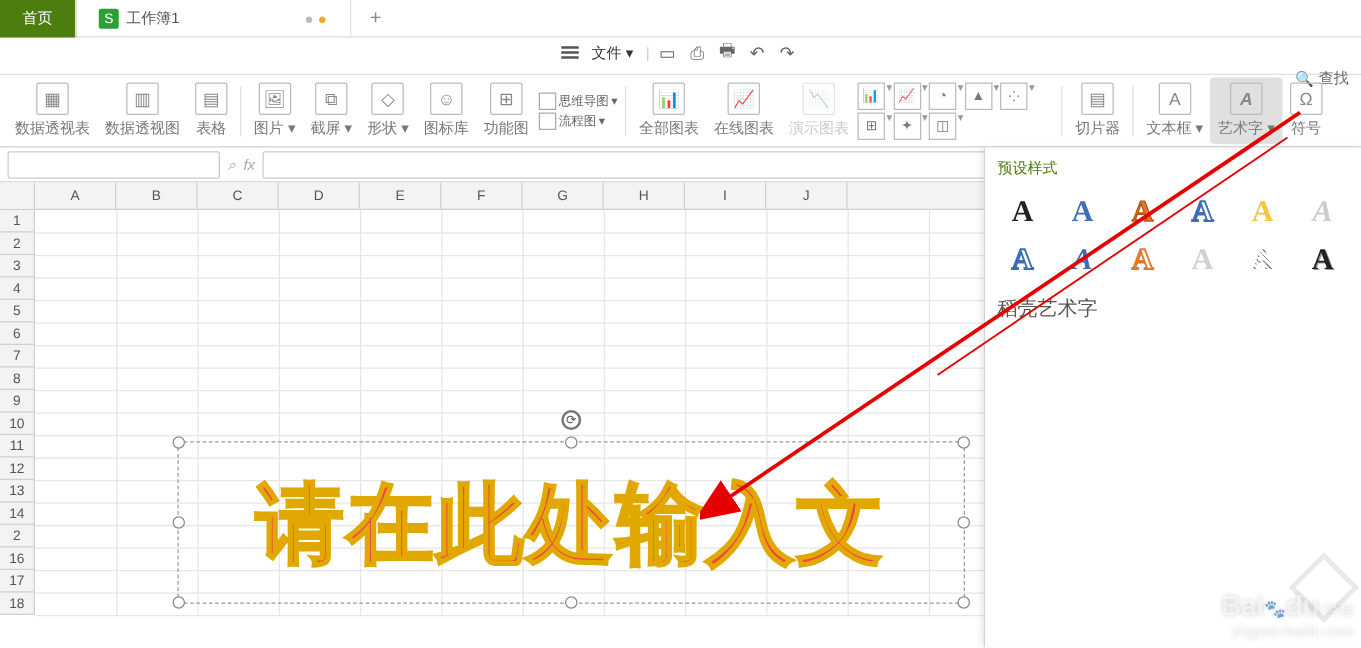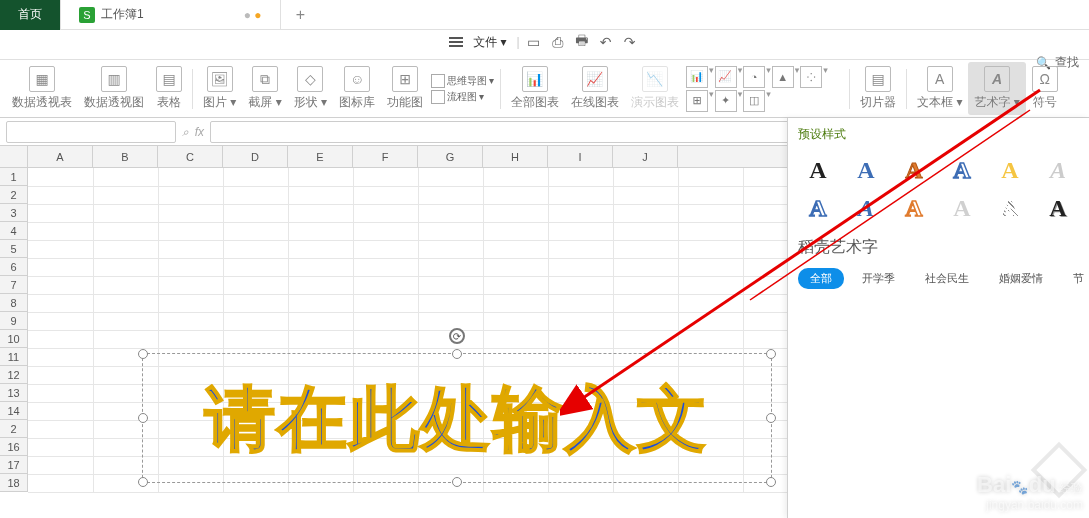--- a/index.html
+++ b/index.html
@@ -1,21 +1,21 @@
 <!DOCTYPE html>
 <html><head>
 <meta charset="utf-8">
 <style>
 * { box-sizing: border-box; margin: 0; padding: 0; font-family: "Microsoft YaHei", sans-serif; }
 body { width: 1089px; height: 518px; background: #fff; overflow: hidden; position: relative; }
 
 
 .tabbar { height: 30px; display: flex; align-items: center; background: #fff; border-bottom: 1px solid #e0e0e0; }
 .tab { height: 30px; display: flex; align-items: center; padding: 0 18px; font-size: 12px; color: #555; border-right: 1px solid #e0e0e0; position: relative; }
-.tab.home { background: #14532d; color: #fff; }
+.tab.home { background: #4d7c0f; color: #fff; }
 .tab.file { }
 .tab .icon { width: 16px; height: 16px; margin-right: 6px; display: inline-flex; align-items: center; justify-content: center; font-size: 11px; color: #fff; background: #2aa135; border-radius: 2px; }
 .tab .dots { margin-left: 100px; color: #bbb; }
 .tab .dot-orange { color: #f5a623; }
 .tab-add { width: 40px; text-align: center; color: #888; font-size: 16px; }
 
 
 .menubar { height: 30px; display: flex; align-items: center; padding: 0 10px; border-bottom: 1px solid #e0e0e0; font-size: 12px; flex-direction: column; }
 .menu-left { display: flex; align-items: center; gap: 4px; }
 .ham { width: 14px; height: 10px; border-top: 2px solid #555; border-bottom: 2px solid #555; position: relative; }
@@ -63,21 +63,21 @@
 .handle { position: absolute; width: 10px; height: 10px; background: #fff; border: 1px solid #888; border-radius: 50%; }
 .h-tl { left: -5px; top: -5px; }
 .h-tm { left: 50%; top: -5px; margin-left: -5px; }
 .h-tr { right: -5px; top: -5px; }
 .h-ml { left: -5px; top: 50%; margin-top: -5px; }
 .h-mr { right: -5px; top: 50%; margin-top: -5px; }
 .h-bl { left: -5px; bottom: -5px; }
 .h-bm { left: 50%; bottom: -5px; margin-left: -5px; }
 .h-br { right: -5px; bottom: -5px; }
 .rotate { position: absolute; left: 50%; top: -26px; margin-left: -8px; width: 16px; height: 16px; border: 2px solid #777; border-radius: 50%; background: #fff; display: flex; align-items: center; justify-content: center; font-size: 10px; color: #555; }
-.arttext { font-size: 70px; font-weight: bold; color: #1d4ed8; -webkit-text-stroke: 2px #e0a800; line-height: 130px; text-align: center; white-space: nowrap; letter-spacing: 2px; overflow: hidden; }
+.arttext { font-size: 70px; font-weight: bold; color: #ef4444; -webkit-text-stroke: 2px #e0a800; line-height: 130px; text-align: center; white-space: nowrap; letter-spacing: 2px; overflow: hidden; }
 
 
 .flyout { position: absolute; right: 0; top: 118px; width: 302px; bottom: 0; background: #fff; border-left: 1px solid #d0d0d0; box-shadow: -2px 0 6px rgba(0,0,0,0.08); }
 .fly-title { padding: 8px 10px; font-size: 12px; color: #4d7c0f; }
 .presets { display: flex; flex-wrap: wrap; padding: 0 6px; }
 .preset { width: 48px; height: 38px; display: flex; align-items: center; justify-content: center; font-size: 24px; font-weight: bold; font-family: Georgia, serif; }
 .p0 { color: #222; }
 .p1 { color: #3d6db5; }
 .p2 { color: #e07b2e; -webkit-text-stroke: 1px #b35512; }
 .p3 { color: #fff; -webkit-text-stroke: 1.5px #3d6db5; }
@@ -323,27 +323,20 @@
     <div class="preset p4">A</div>
     <div class="preset p5">A</div>
     <div class="preset p6">A</div>
     <div class="preset p7">A</div>
     <div class="preset p8">A</div>
     <div class="preset p9">A</div>
     <div class="preset p10">A</div>
     <div class="preset p11">A</div>
   </div>
   <div class="fly-sub">稻壳艺术字</div>
-  <div class="chips">
-    <span class="chip active">全部</span>
-    <span class="chip">开学季</span>
-    <span class="chip">社会民生</span>
-    <span class="chip">婚姻爱情</span>
-    <span class="chip">节</span>
-  </div>
 </div>
 
 <svg class="arrow-svg" width="500" height="340">
   <defs>
       <marker id="ah" markerWidth="12" markerHeight="12" refX="2" refY="5" orient="auto">
         <path d="M0,0 L0,10 L12,5 z" fill="#e60000"></path>
       </marker>
     </defs>
   <line x1="480" y1="10" x2="20" y2="320" stroke="#e60000" stroke-width="3" marker-end="url(#ah)"></line>
   <line x1="470" y1="30" x2="190" y2="220" stroke="#e60000" stroke-width="1.5"></line>

